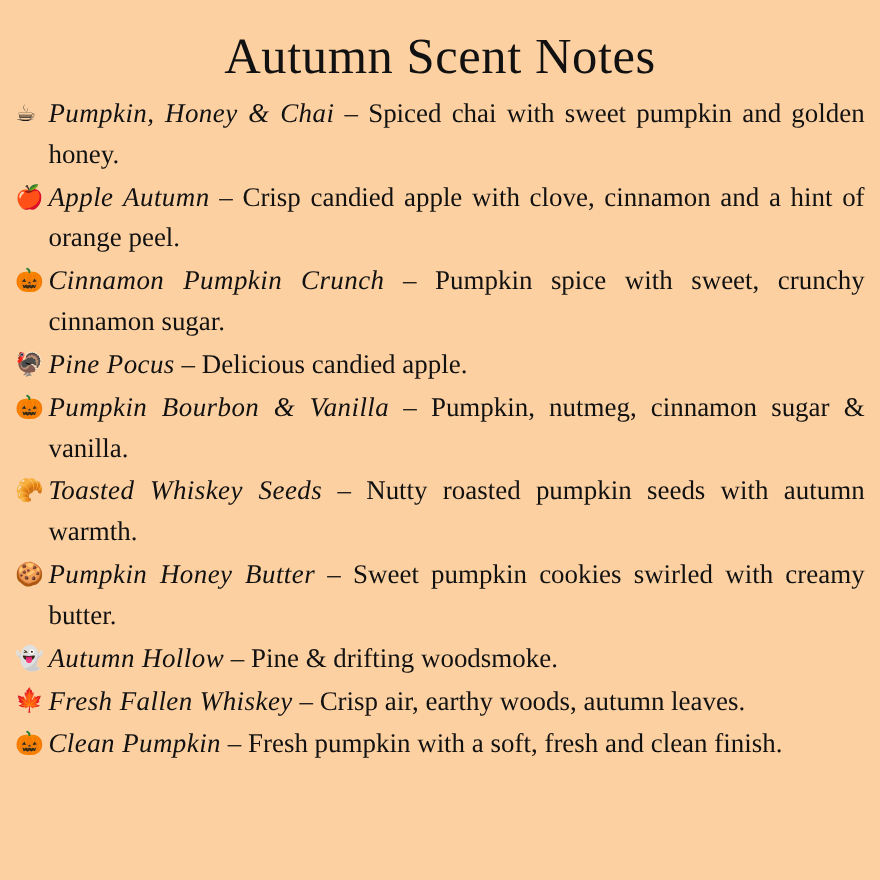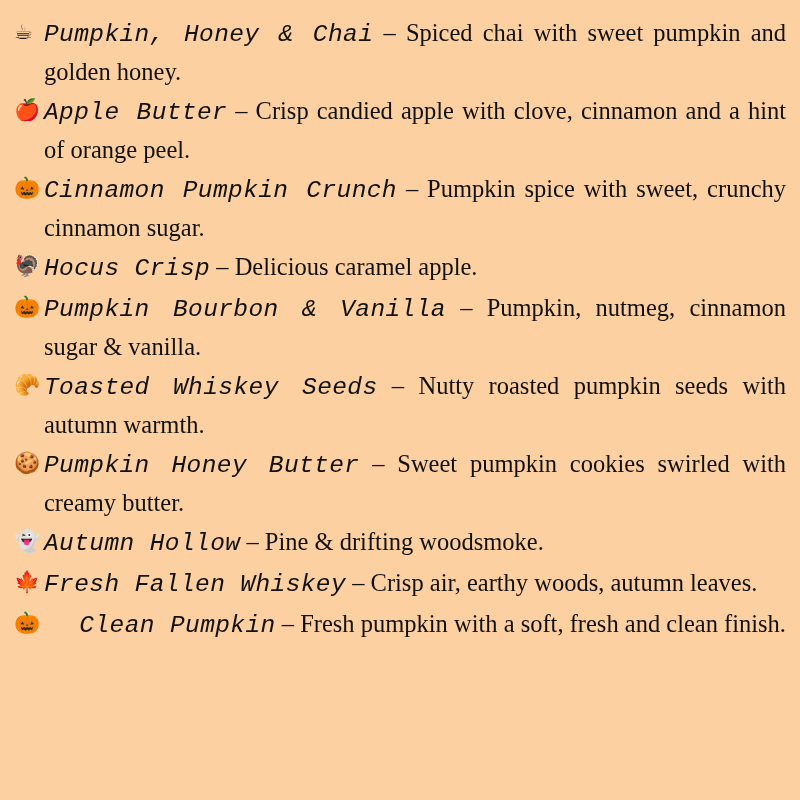--- a/index.html
+++ b/index.html
@@ -51,58 +51,59 @@
   .note-text {
     flex: 1 1 auto;
     font-size: 24.5px;
     line-height: 37px;
     text-align: justify;
     text-justify: inter-word;
     color: #111;
   }
   .note-name {
     font-style: italic;
-    font-family: Liberation Mono, monospace;
+    font-family: Liberation Serif, serif;
     letter-spacing: 0.4px;
     margin-top: 28px;
   }
   .dash {
     font-style: normal;
   }
   .desc {
     font-style: normal;
   }
   .note:last-child .note-text {
-    text-align: right;
+    text-align: left;
   }
 </style>
 </head>
 <body>
 
 <div class="page">
+  <h1 class="title">Autumn Scent Notes</h1>
   <ul class="notes">
 
     <li class="note">
       <span class="note-icon">☕</span>
       <span class="note-text"><span class="note-name">Pumpkin, Honey &amp; Chai</span><span class="dash"> –</span> <span class="desc">Spiced chai with sweet pumpkin and golden honey.</span></span>
     </li>
 
     <li class="note">
       <span class="note-icon">🍎</span>
-      <span class="note-text"><span class="note-name">Apple Butter</span><span class="dash"> –</span> <span class="desc">Crisp candied apple with clove, cinnamon and a hint of orange peel.</span></span>
+      <span class="note-text"><span class="note-name">Apple Autumn</span><span class="dash"> –</span> <span class="desc">Crisp candied apple with clove, cinnamon and a hint of orange peel.</span></span>
     </li>
 
     <li class="note">
       <span class="note-icon">🎃</span>
       <span class="note-text"><span class="note-name">Cinnamon Pumpkin Crunch</span><span class="dash"> –</span> <span class="desc">Pumpkin spice with sweet, crunchy cinnamon sugar.</span></span>
     </li>
 
     <li class="note">
       <span class="note-icon">🦃</span>
-      <span class="note-text"><span class="note-name">Hocus Crisp</span><span class="dash"> –</span> <span class="desc">Delicious caramel apple.</span></span>
+      <span class="note-text"><span class="note-name">Pine Pocus</span><span class="dash"> –</span> <span class="desc">Delicious candied apple.</span></span>
     </li>
 
     <li class="note">
       <span class="note-icon">🎃</span>
       <span class="note-text"><span class="note-name">Pumpkin Bourbon &amp; Vanilla</span><span class="dash"> –</span> <span class="desc">Pumpkin, nutmeg, cinnamon sugar &amp; vanilla.</span></span>
     </li>
 
     <li class="note">
       <span class="note-icon">🥐</span>
       <span class="note-text"><span class="note-name">Toasted Whiskey Seeds</span><span class="dash"> –</span> <span class="desc">Nutty roasted pumpkin seeds with autumn warmth.</span></span>

